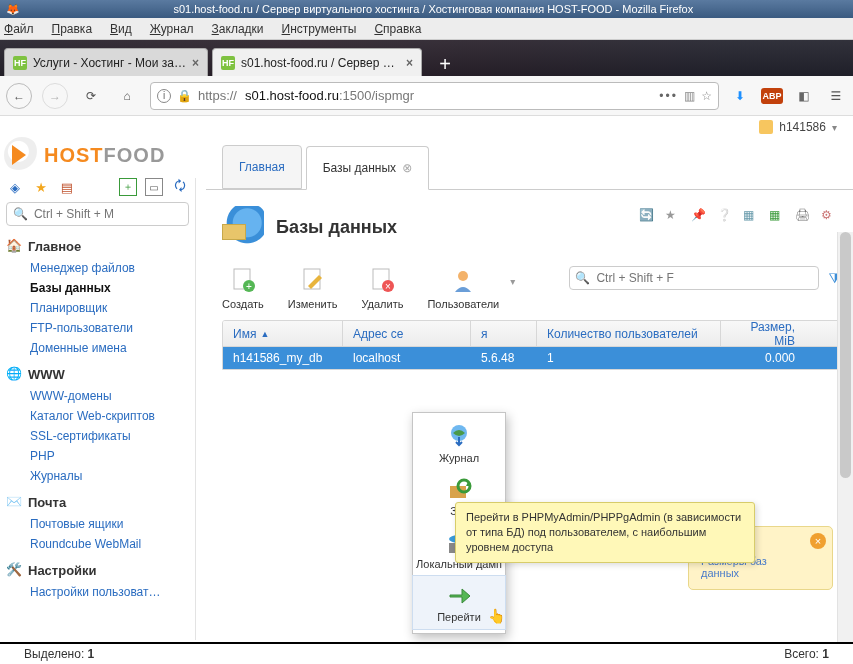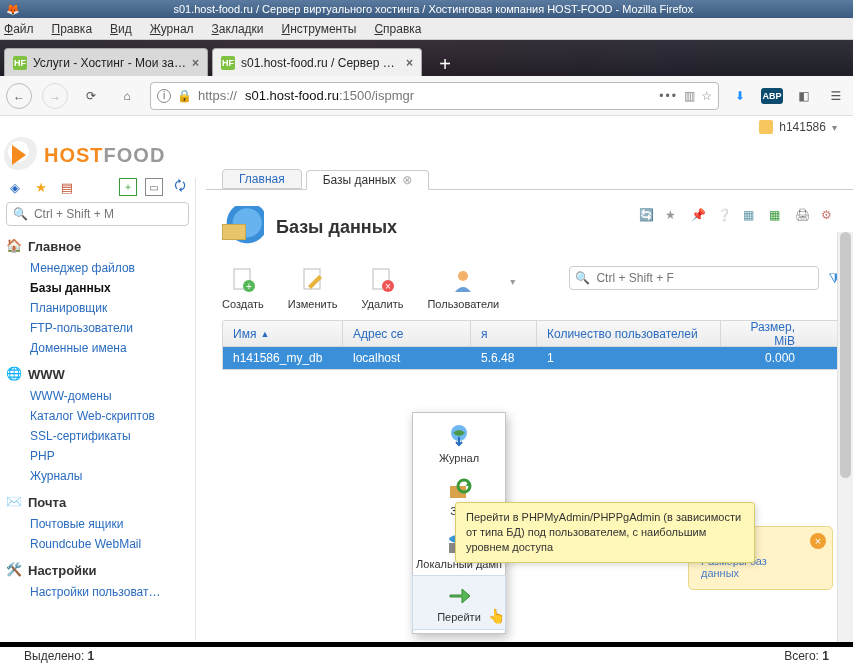--- a/index.html
+++ b/index.html
@@ -26,21 +26,21 @@
 
 .urlbar-wrap { height: 40px; background: #f7f7f7; border-bottom: 1px solid #ddd; display: flex; align-items: center; padding: 0 6px; gap: 10px; }
 .navbtn { width: 26px; height: 26px; border: 1px solid #bbb; border-radius: 50%; display: flex; align-items: center; justify-content: center; color: #555; cursor: pointer; }
 .navbtn.plain { border: none; border-radius: 4px; }
 .urlbar { flex: 1; height: 28px; border: 1px solid #bbb; border-radius: 4px; display: flex; align-items: center; padding: 0 6px; gap: 6px; background: #fff; }
 .urlbar .lock { color: #4a8f3c; }
 .urlbar .urltext { flex: 1; font-size: 13px; color: #777; overflow: hidden; white-space: nowrap; }
 .urlbar .urltext .host { color: #111; margin-left: 8px; }
 .urlbar .dotmenu { color: #666; letter-spacing: 2px; }
 .toolbaricon { width: 22px; height: 22px; display: flex; align-items: center; justify-content: center; cursor: pointer; }
-.abp { background: #0c4a6e; color: #fff; border-radius: 3px; font-size: 9px; font-weight: bold; width: 33px; height: 16px; display:flex; align-items:center; justify-content:center; }
+.abp { background: #c2410c; color: #fff; border-radius: 3px; font-size: 9px; font-weight: bold; width: 33px; height: 16px; display:flex; align-items:center; justify-content:center; }
 
 
 .page { position: relative; height: 548px; overflow: hidden; background: #fff; }
 .userbar { position: absolute; top: 4px; right: 16px; display: flex; align-items: center; gap: 6px; font-size: 12px; color: #444; }
 .userbar .uicon { width:14px; height:14px; background:#f7c65f; border-radius:2px; display:inline-block; }
 .userbar .drop { color:#888; font-size:10px; }
 
 .logo-area { position:absolute; top:18px; left:4px; width:200px; height:42px; display:flex; align-items:center; gap:4px; }
 .logo-mark { width:36px; height:36px; border-radius:50%; background: radial-gradient(circle at 40% 40%, #fff 0 10px, #eee 11px 18px, transparent 19px); position:relative; }
 .logo-mark:after { content:''; position:absolute; left:8px; top:8px; width:0; height:0; border-top:10px solid transparent; border-bottom:10px solid transparent; border-left:14px solid #f58a1f; }
@@ -54,21 +54,21 @@
 .searchbox { height:24px; border:1px solid #ccc; border-radius:4px; display:flex; align-items:center; padding:0 6px; color:#aaa; gap:6px; margin-bottom:12px; }
 .searchbox input { border:none; outline:none; width:100%; font-size:12px; color:#333; background:transparent; }
 .group-h { display:flex; align-items:center; gap:6px; font-weight:bold; color:#333; margin:8px 0 4px; font-size:13px; cursor:pointer; }
 .group-h .gicon { width:16px; height:16px; }
 .sidebar a.navlink { display:block; padding:3px 0 3px 24px; color:#2a6cc0; text-decoration:none; font-size:12px; cursor:pointer; }
 .sidebar a.navlink.active { color:#111; font-weight:bold; }
 
 
 .main { position:absolute; left:206px; right:0; top:44px; bottom:24px; }
 .tabbar2 { height:30px; border-bottom:1px solid #ccc; display:flex; align-items:flex-end; padding-left:16px; gap:4px; }
-.ptab { height:20px; padding:0 16px; border:1px solid #ccc; border-radius:4px 4px 0 0; display:flex; align-items:center; gap:6px; background:#f5f5f5; color:#2a6cc0; font-size:12px; cursor:pointer; }
+.ptab { height:44px; padding:0 16px; border:1px solid #ccc; border-radius:4px 4px 0 0; display:flex; align-items:center; gap:6px; background:#f5f5f5; color:#2a6cc0; font-size:12px; cursor:pointer; }
 .ptab.active { background:#fff; border-bottom:1px solid #fff; position:relative; top:1px; color:#333; }
 .ptab .x { color:#aaa; cursor:pointer; }
 
 .panel { padding:16px 12px 0 16px; position:relative; }
 .panel-head { display:flex; align-items:center; gap:12px; }
 .panel-head .big-icon { width:42px; height:42px; background: radial-gradient(circle at 60% 40%, #66b3f0 0 14px, #3a8fd9 15px 20px, transparent 21px); border-radius:6px; position:relative; }
 .panel-head .big-icon:after { content:''; position:absolute; left:0; top:18px; width:22px; height:14px; background:#e8c56a; border:1px solid #c7a84a; }
 .panel-head h2 { font-size:18px; font-weight:bold; }
 .panel-tools { position:absolute; right:16px; top:18px; display:flex; gap:10px; }
 .panel-tools .pt { width:16px; height:16px; cursor:pointer; }
@@ -98,21 +98,21 @@
 
 .tooltip { position:absolute; left:455px; top:386px; width:300px; background:#fff8b8; border:1px solid #d7cc6a; border-radius:3px; padding:7px 10px; font-size:11px; color:#333; z-index:6; box-shadow:2px 2px 6px rgba(0,0,0,.15); line-height:1.35; }
 
 .hintbox { position:absolute; right:20px; top:410px; width:145px; background:#fff3c7; border:1px solid #e9d78a; border-radius:5px; padding:10px 28px 10px 12px; font-size:11px; color:#5a6a00; z-index:2; }
 .hintbox .hb-close { position:absolute; right:6px; top:6px; width:16px; height:16px; background:#f0a030; color:#fff; border-radius:50%; font-size:11px; display:flex; align-items:center; justify-content:center; cursor:pointer; }
 .hintbox a { color:#4a7cc9; font-size:11px; }
 
 .cursor-ptr { position:absolute; left:488px; top:492px; z-index:10; font-size:14px; pointer-events:none; }
 
 
-.statusbar { position:absolute; bottom:0; left:0; right:0; height:22px; border-top:5px solid #000000; display:flex; align-items:center; font-size:12px; color:#333; padding:4px 12px; }
+.statusbar { position:absolute; bottom:0; left:0; right:0; height:22px; border-top:2px solid #000000; display:flex; align-items:center; font-size:12px; color:#333; padding:4px 12px; }
 .statusbar .spacer { flex:1; }
 .statusbar .sbitem { margin:0 12px; }
 
 
 svg { display:block; }
 
 
 .c1 { width:120px; } .c2 { width:128px; } .c3 { width:66px; } .c4 { width:184px; } .c5 { width:84px; text-align:right; padding-right:14px;}
 
 .scrollbar-right { position:absolute; right:0; top:116px; width:16px; bottom:22px; background:#f1f1f1; border-left:1px solid #e2e2e2; }

